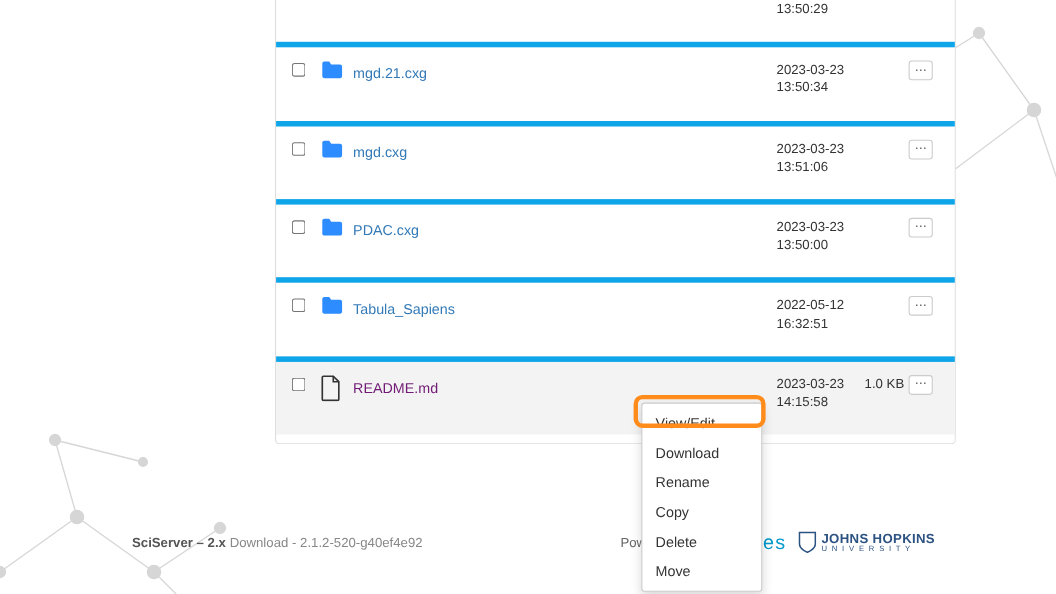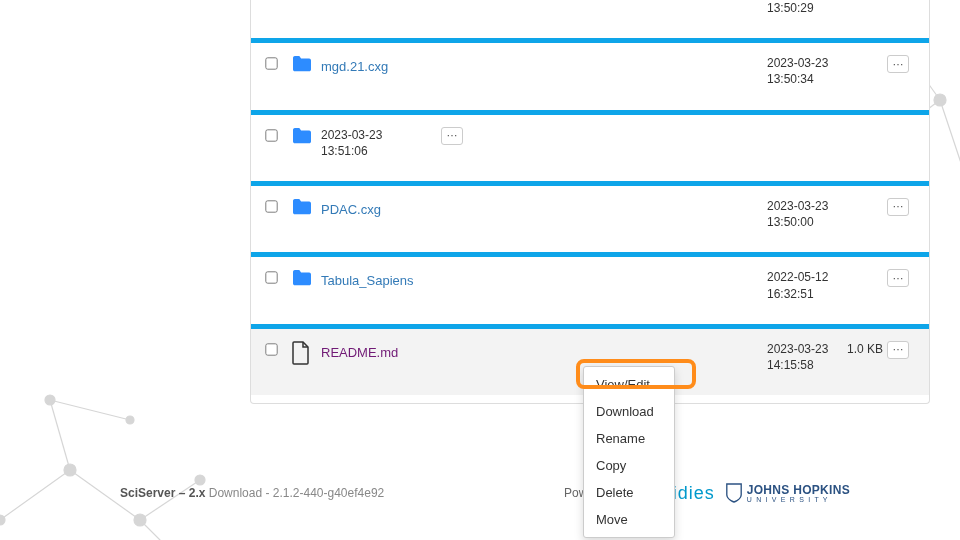--- a/index.html
+++ b/index.html
@@ -15,21 +15,21 @@
   }
   .bg-decoration {
     position: absolute;
     pointer-events: none;
     z-index: 0;
   }
   .content-panel {
     position: absolute;
     left: 250px;
     top: 0;
-    width: 680px;
+    width: 619px;
     background: #fff;
     border: 1px solid #ddd;
     border-top: none;
     border-radius: 0 0 4px 4px;
     z-index: 1;
     padding-bottom: 8px;
   }
   .file-row {
     display: flex;
     align-items: flex-start;
@@ -63,21 +63,21 @@
   .download-mini {
     position: absolute;
     font-size: 11px;
     color: #555;
     display: flex;
     align-items: center;
     gap: 3px;
   }
   .dropdown {
     position: absolute;
-    width: 92px;
+    width: 110px;
     background: #fff;
     border: 1px solid #ccc;
     border-radius: 3px;
     box-shadow: 0 4px 10px rgba(0,0,0,0.15);
     z-index: 10;
     padding: 4px 0;
   }
   .dropdown-item {
     padding: 6px 12px;
     font-size: 13px;
@@ -180,20 +180,21 @@
         <div class="more-btn">⋯</div>
       </div>
     </div>
     <div class="file-row">
       <div class="col-check"><input type="checkbox" style=""></div>
       <div class="col-icon">
         <svg width="22" height="18" viewBox="0 0 24 20">
           <path fill="#2d8cff" d="M2 3c0-1 1-2 2-2h5l2 3h9c1 0 2 1 2 2v10c0 1-1 2-2 2H4c-1 0-2-1-2-2V3z"></path>
         </svg>
       </div>
+      <div class="col-name"><a class="name-link">mgd.cxg</a></div>
       <div class="col-date" style="white-space: pre-line;">2023-03-23
 13:51:06</div>
       <div class="col-size" style="white-space: pre-line;"></div>
       <div class="col-actions">
         <div class="more-btn">⋯</div>
       </div>
     </div>
     <div class="file-row">
       <div class="col-check"><input type="checkbox" style=""></div>
       <div class="col-icon">
@@ -257,21 +258,21 @@
     <div class="dropdown-item">Delete</div>
     <div class="dropdown-item">Move</div>
   </div>
 
 <div class="highlight-ring" style="left:576px; top:359px; width:120px; height:30px;"></div>
 
 <div class="footer">
   <div class="left">
     <b>SciServer – 2.x</b>
     <span>Download</span> -
-    <span>2.1.2-440-g40ef4e92</span>
+    <span>2.1.2-520-g40ef4e92</span>
   </div>
   <div class="right">
     <span class="powered">Powered by:</span>
     <span class="logo">
       <svg width="22" height="22" viewBox="0 0 24 24">
           <circle cx="12" cy="12" r="10" fill="#d4af37"></circle>
           <circle cx="12" cy="12" r="6" fill="#1e4d8c"></circle>
         </svg>
     </span>
     <span class="logo idies-text">idies</span>

